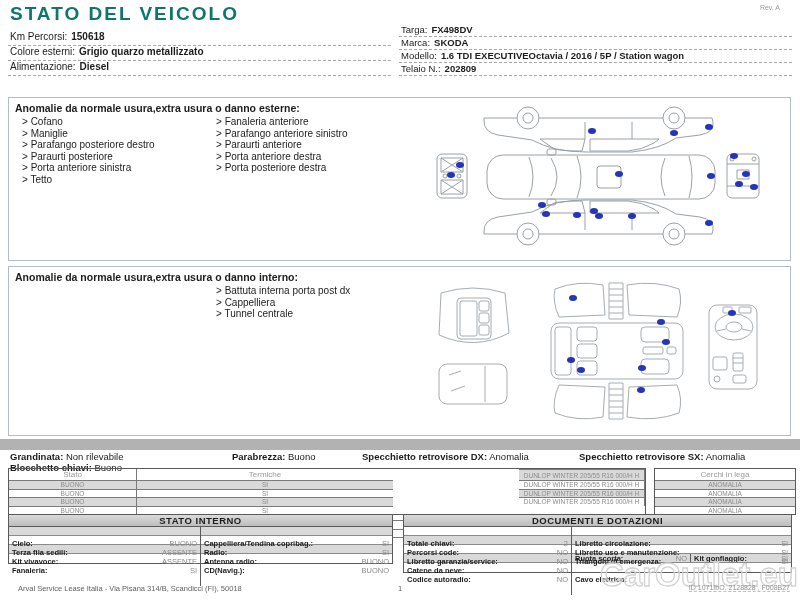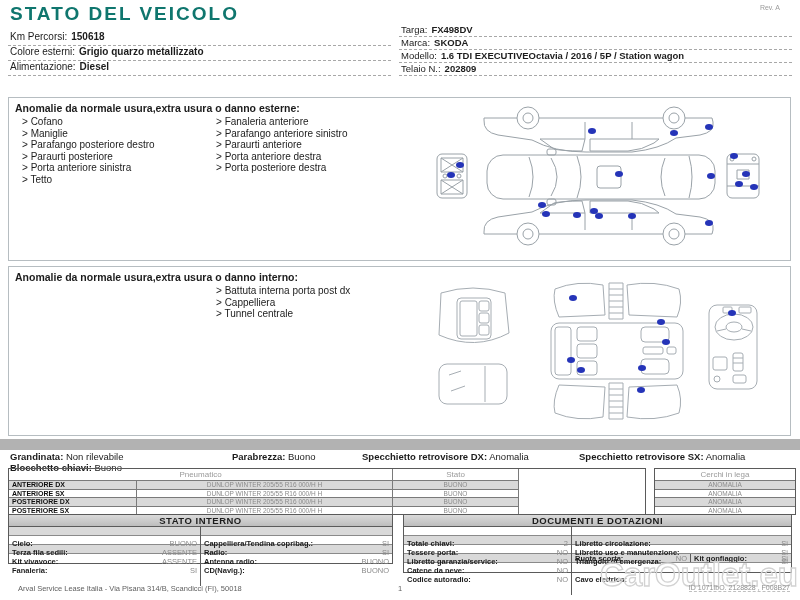--- a/index.html
+++ b/index.html
@@ -313,21 +313,20 @@
     <span class="lab">Specchietto retrovisore SX:</span>
     <span class="val">Anomalia</span>
   </div>
   <div class="sline2">
     <span class="lab">Blocchetto chiavi:</span>
     <span class="val">Buono</span>
   </div>
 
   <div class="tire-area">
     <div class="tgrid">
-      <div class="th" style="grid-column:1/3">Pneumatico</div>
       <div class="th">Stato</div>
       <div class="th last">Termiche</div>
 
       <div class="tc pos stripe">ANTERIORE DX</div>
       <div class="tc stripe">DUNLOP WINTER 205/55 R16 000/H H</div>
       <div class="tc stripe">BUONO</div>
       <div class="tc stripe last">SI</div>
 
       <div class="tc pos">ANTERIORE SX</div>
       <div class="tc">DUNLOP WINTER 205/55 R16 000/H H</div>
@@ -404,21 +403,21 @@
           <span class="lab">Totale chiavi:</span>
           <span class="val">2</span>
         </div>
       <div class="half">
           <span class="lab">Libretto circolazione:</span>
           <span class="val">Si</span>
         </div>
     </div>
     <div class="btrow stripe">
       <div class="half h1">
-          <span class="lab">Tessere porta:</span>
+          <span class="lab">Percorsi code:</span>
           <span class="val">NO</span>
         </div>
       <div class="half">
           <span class="lab">Libretto uso e manutenzione:</span>
           <span class="val">Si</span>
         </div>
     </div>
     <div class="btrow">
       <div class="half h1">
           <span class="lab">Libretto garanzia/service:</span>

